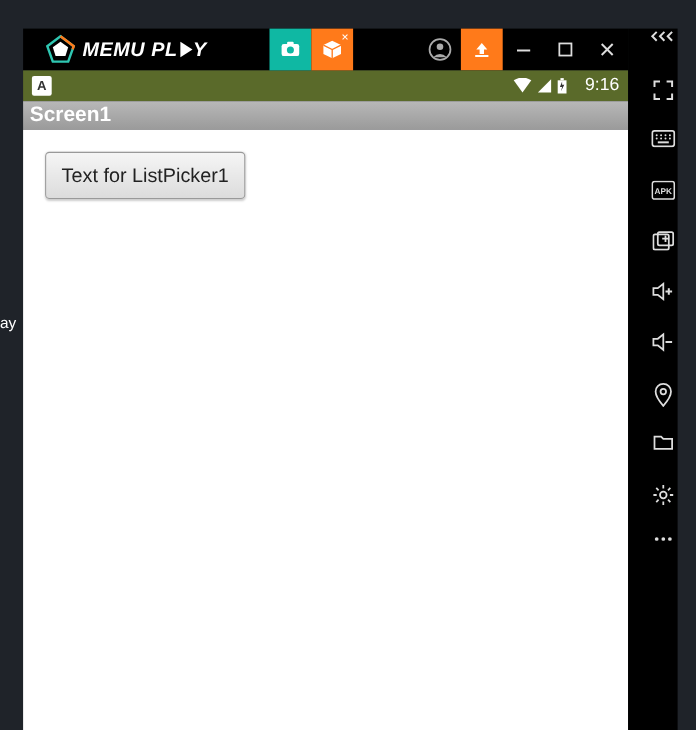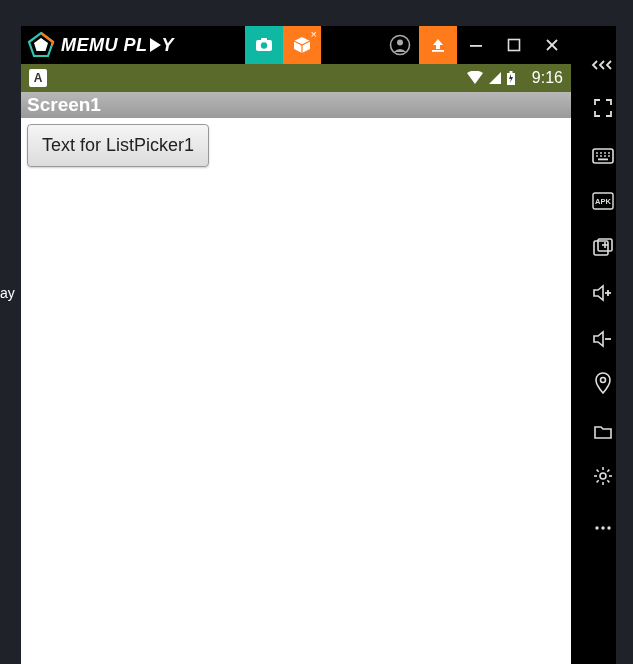--- a/index.html
+++ b/index.html
@@ -33,21 +33,21 @@
 }
 .titlebar {
   height: 38px;
   background: #000;
   display: flex;
   align-items: center;
 }
 .logo-wrap {
   display: flex;
   align-items: center;
-  padding-left: 6px;
+  padding-left: 20px;
 }
 .logo-pent {
   width: 28px;
   height: 28px;
   position: relative;
   margin-right: 6px;
 }
 .brand {
   color: #fff;
   font-weight: 900;
@@ -103,42 +103,42 @@
   background: linear-gradient(#b8b8b8, #9a9a9a);
   color: #fff;
   font-size: 19px;
   font-weight: bold;
   padding-left: 6px;
   display: flex; align-items: center;
 }
 .app-content {
   flex: 1;
   background: #fff;
-  padding: 6px;
+  padding: 20px;
 }
 .list-picker-btn {
   display: inline-block;
   background: linear-gradient(#f5f5f5, #dcdcdc);
   border: 1px solid #999;
   border-radius: 4px;
   padding: 10px 14px;
   font-size: 18px;
   color: #222;
   box-shadow: 0 1px 2px rgba(0,0,0,0.2);
 }
 .side-toolbar {
   width: 45px;
   background: #000;
   display: flex;
   flex-direction: column;
   align-items: center;
 }
 .side-btn {
   width: 45px; height: 46px;
-  display: flex; align-items: flex-end; justify-content: center;
+  display: flex; align-items: flex-start; justify-content: center;
   color: #f97316;
   margin-left: 19px;
 }
 svg { display: block; }
 </style>
 </head>
 <body>
 
 <div class="bg-text">ay</div>
 

